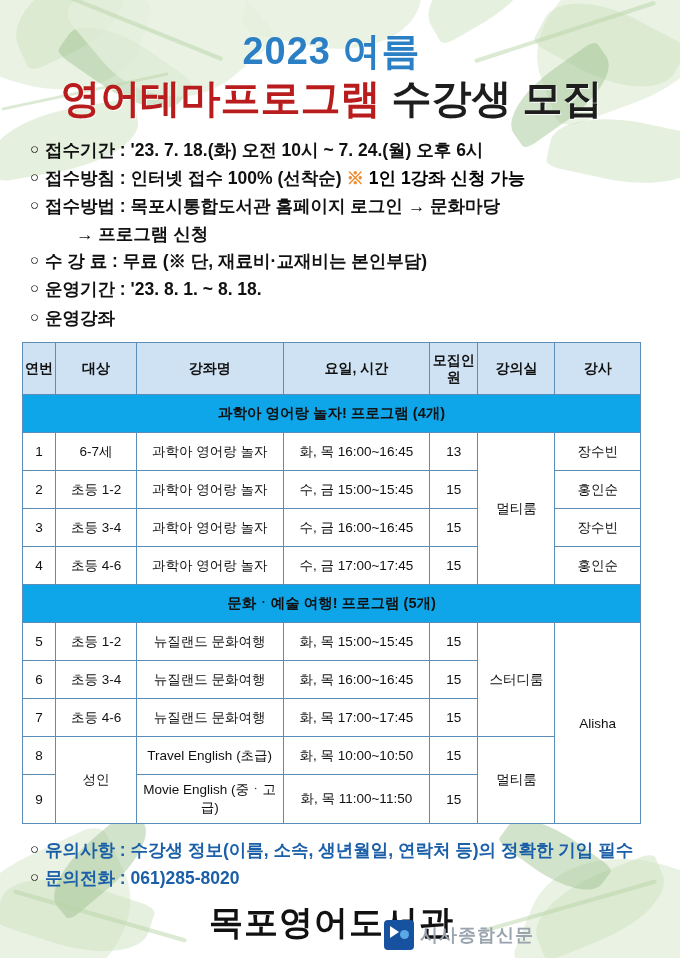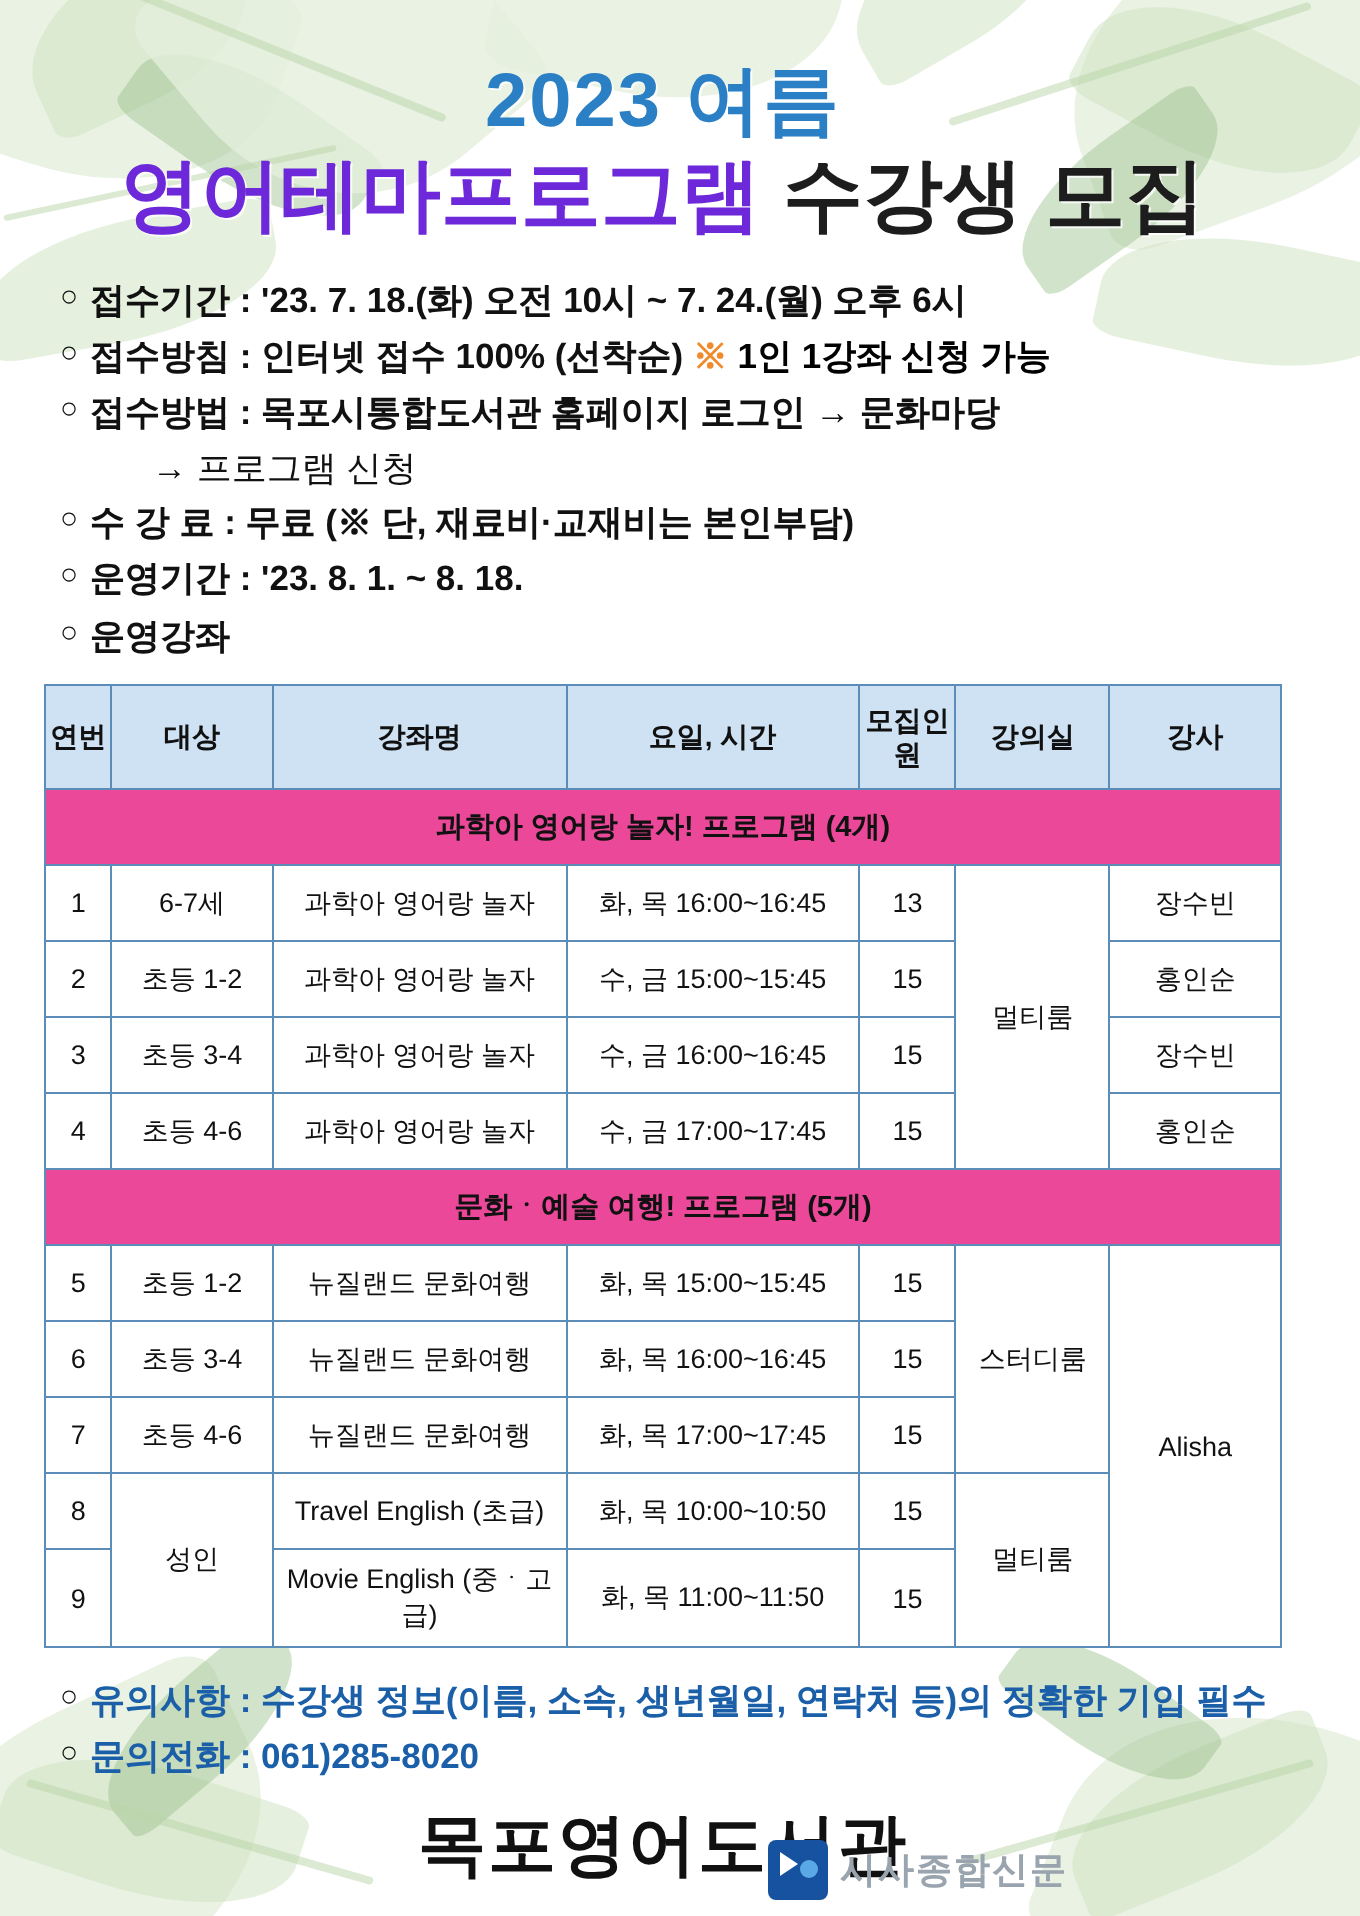--- a/index.html
+++ b/index.html
@@ -58,21 +58,21 @@
     letter-spacing: 1px;
     line-height: 1.15;
     text-shadow: 1px 1px 0 rgba(255,255,255,.8);
   }
   .title-line2 {
     font-size: 40px;
     font-weight: bold;
     line-height: 1.2;
     text-shadow: 1px 1px 0 rgba(255,255,255,.8);
   }
-  .title-line2 .blue { color: #6d28d9; }
+  .title-line2 .blue { color: #b91c1c; }
   .title-line2 .dark { color: #1d1d1d; }
 
   
   .info {
     margin: 8px 0 10px 8px;
     font-size: 17.5px;
     font-weight: bold;
     color: #111;
     line-height: 1.62;
   }
@@ -82,21 +82,21 @@
     width: 15px;
     min-width: 15px;
     font-size: 15px;
     line-height: 1.75;
     color: #111;
   }
   .info-text { flex: 1; }
   .info-sub {
     margin-left: 46px;
     font-size: 17.5px;
-    font-weight: normal;
+    font-weight: bold;
     line-height: 1.5;
   }
   .highlight-orange { color: #f08a2a; }
   .highlight-red { color: #000000; }
 
   
   table.schedule {
     width: 100%;
     border-collapse: collapse;
     margin-top: 6px;
@@ -113,21 +113,21 @@
     color: #111;
   }
   table.schedule thead th {
     background: #cfe2f3;
     font-weight: bold;
     font-size: 14px;
     height: 52px;
     line-height: 1.15;
   }
   td.group-head {
-    background: #ec4899;
+    background: #0ea5e9;
     font-weight: bold;
     font-size: 14.5px;
     height: 38px;
   }
   td.no { width: 34px; }
   td.target { width: 84px; }
   td.course { width: 152px; }
   td.when { width: 150px; }
   td.cap { width: 50px; }
   td.room { width: 80px; }

